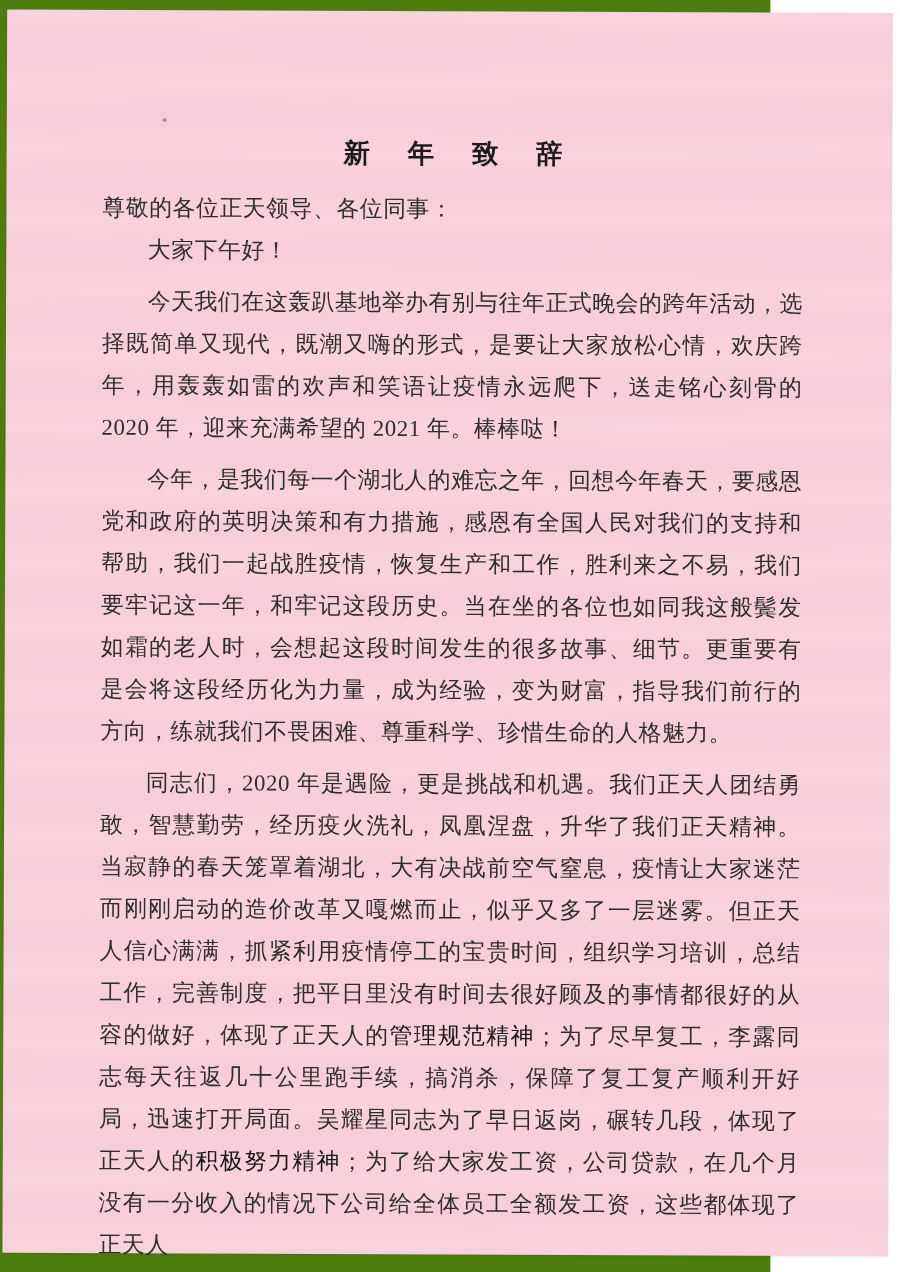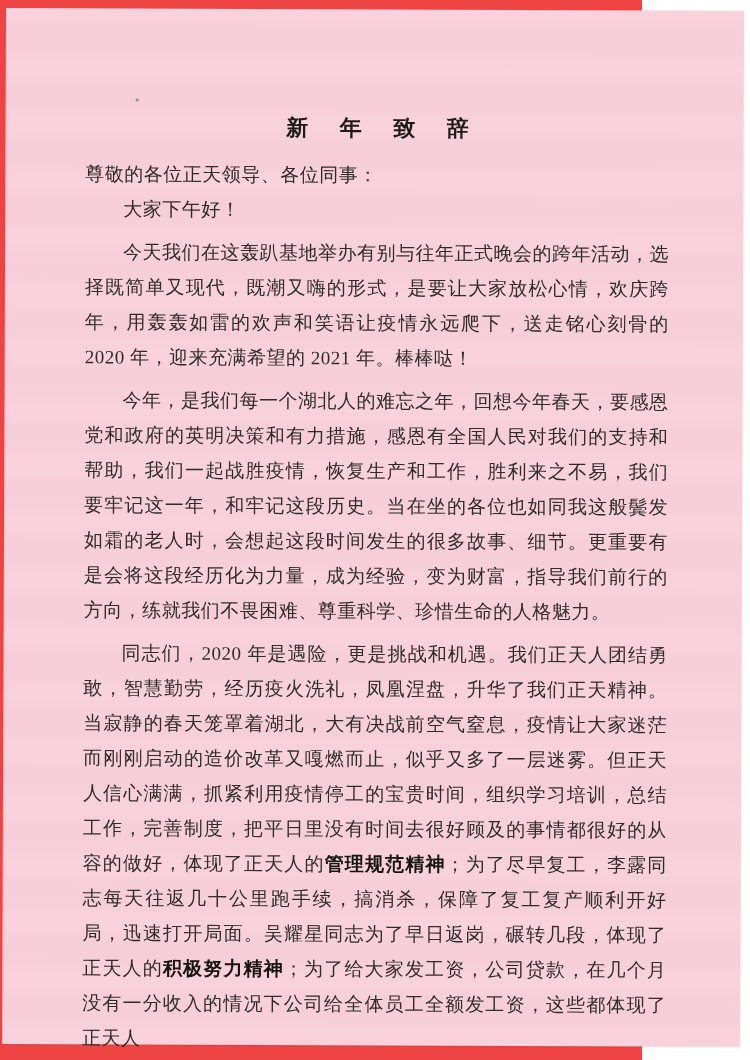--- a/index.html
+++ b/index.html
@@ -7,21 +7,21 @@
     width: 750px;
     height: 1060px;
     background: #ffffff;
     overflow: hidden;
     font-family: "Liberation Serif", "DejaVu Serif", serif;
   }
   .scan-canvas {
     position: relative;
     width: 642px;
     height: 1060px;
-    background: #ef4444;
+    background: #4d7c0f;
     padding-left: 40px;
   }
   .paper {
     position: absolute;
     left: 6px;
     top: 8px;
     width: 738px;
     height: 1036px;
     background:
       repeating-linear-gradient(180deg,
@@ -53,21 +53,21 @@
   .body-text {
     font-size: 19px;
     line-height: 35px;
     text-align: justify;
     letter-spacing: 0.5px;
   }
   .salutation { margin: 0; }
   .greeting { margin: 0; text-indent: 2em; }
   .para { margin-top: 8px; text-indent: 2em; }
   .para .seg-bold {
-    font-weight: bold;
+    font-weight: normal;
     color: #161514;
   }
   .speck {
     position: absolute;
     left: 130px;
     top: 90px;
     width: 3px;
     height: 3px;
     background: #9a8f90;
     border-radius: 1px;

